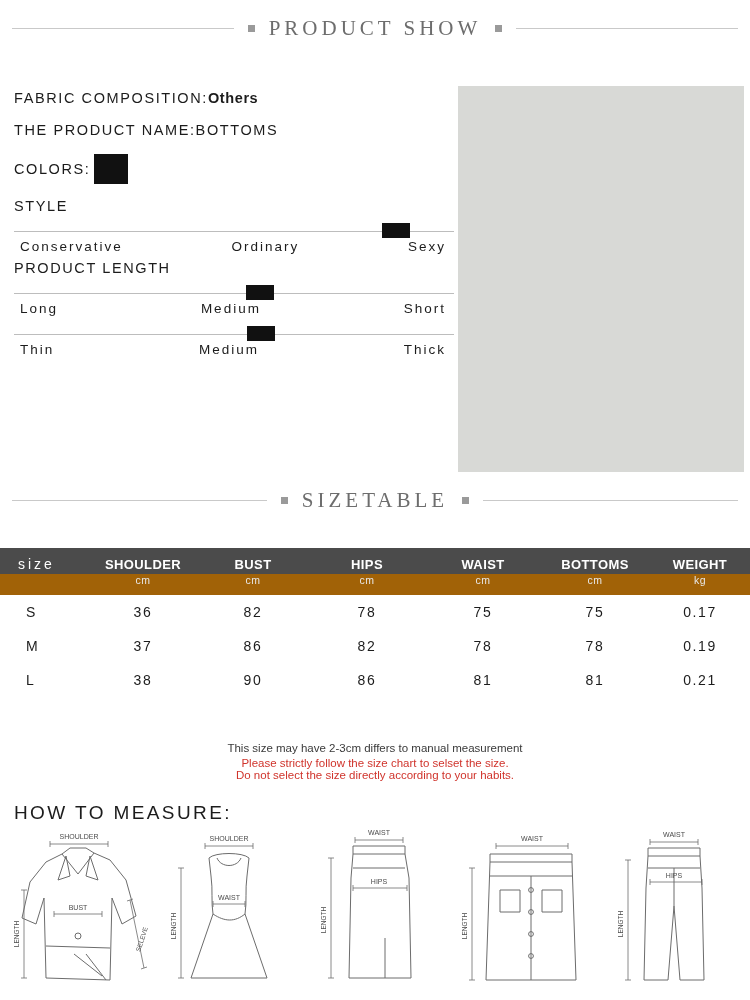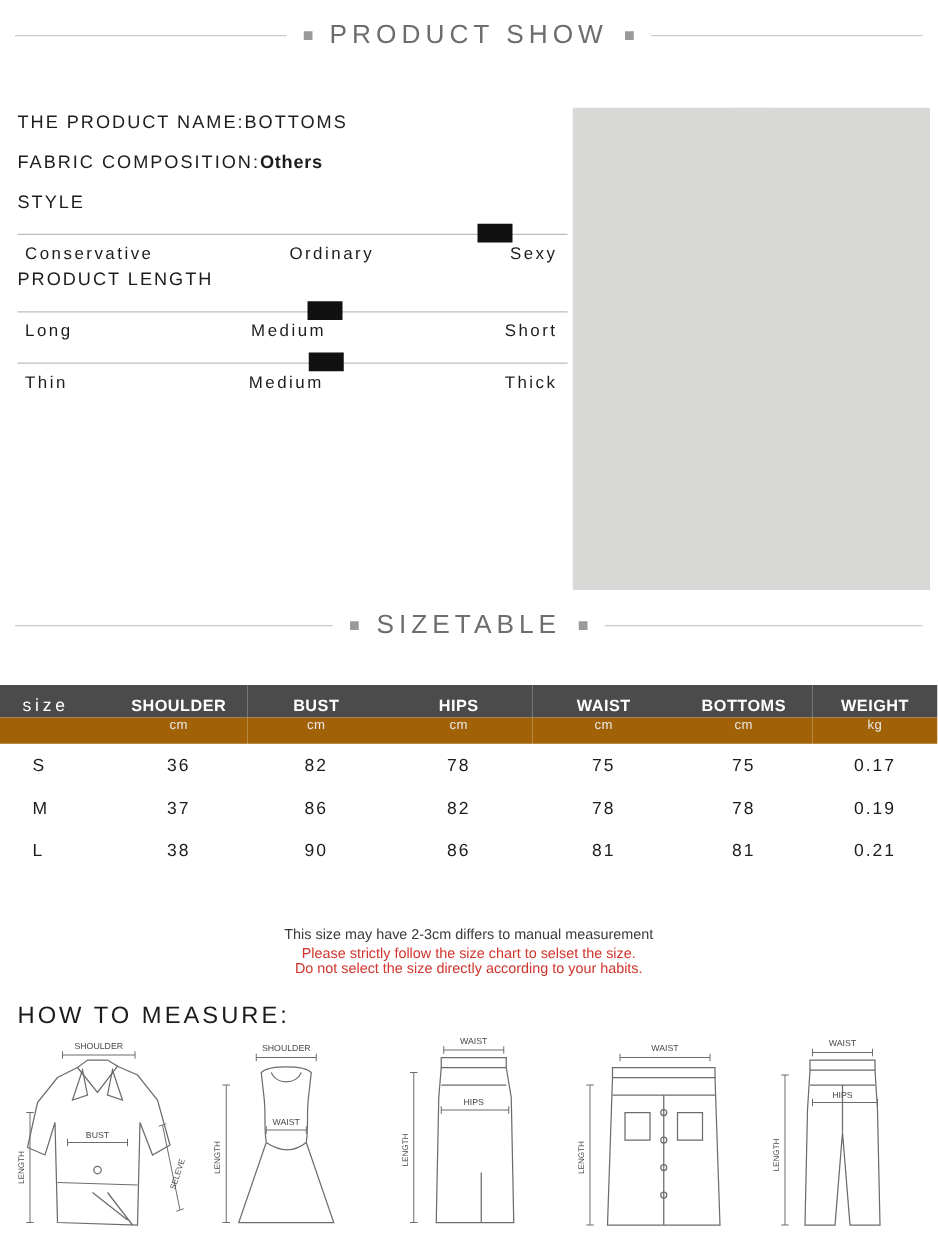--- a/index.html
+++ b/index.html
@@ -10,20 +10,21 @@
     font-family: "Liberation Sans", sans-serif;
     color: #1a1a1a;
   }
   .page { position: relative; width: 750px; height: 1000px; overflow: hidden; }
 
   
   .sec-head {
     display: flex; align-items: center; justify-content: center;
     gap: 14px;
     margin: 0;
+    font-family: Liberation Serif, serif;
   }
   .sec-head .rule { height: 1px; background: #c9c9c9; flex: 1 1 auto; }
   .sec-head .sq { width: 7px; height: 7px; background: #9a9a9a; flex: none; }
   .sec-head .txt {
     font-size: 21px; letter-spacing: 4px; color: #6d6d6d; font-weight: 400;
     white-space: nowrap;
   }
 
   #product-show-head { position: absolute; left: 12px; top: 16px; width: 726px; }
   #sizetable-head   { position: absolute; left: 12px; top: 488px; width: 726px; }
@@ -82,26 +83,30 @@
   <div class="sec-head" id="product-show-head">
     <div class="rule"></div>
     <div class="sq"></div>
     <div class="txt">PRODUCT SHOW</div>
     <div class="sq"></div>
     <div class="rule"></div>
   </div>
 
   <div class="specs">
 
-    <div class="spec-line">THE PRODUCT NAME:BOTTOMS</div>
-
     <div class="spec-line">
       <span>FABRIC COMPOSITION:</span><b>Others</b>
     </div>
 
+    <div class="spec-line">THE PRODUCT NAME:BOTTOMS</div>
+
+    <div class="colors-row">
+      <span class="lbl">COLORS:</span>
+      <span class="swatch"></span>
+    </div>
 
     <div class="attr">
       <div class="title">STYLE</div>
       <div class="slider-wrap">
         <div class="slider-line"></div>
         <div class="marker" style="left: 368px;"></div>
       </div>
       <div class="opts">
         <span>Conservative</span>
         <span>Ordinary</span>

